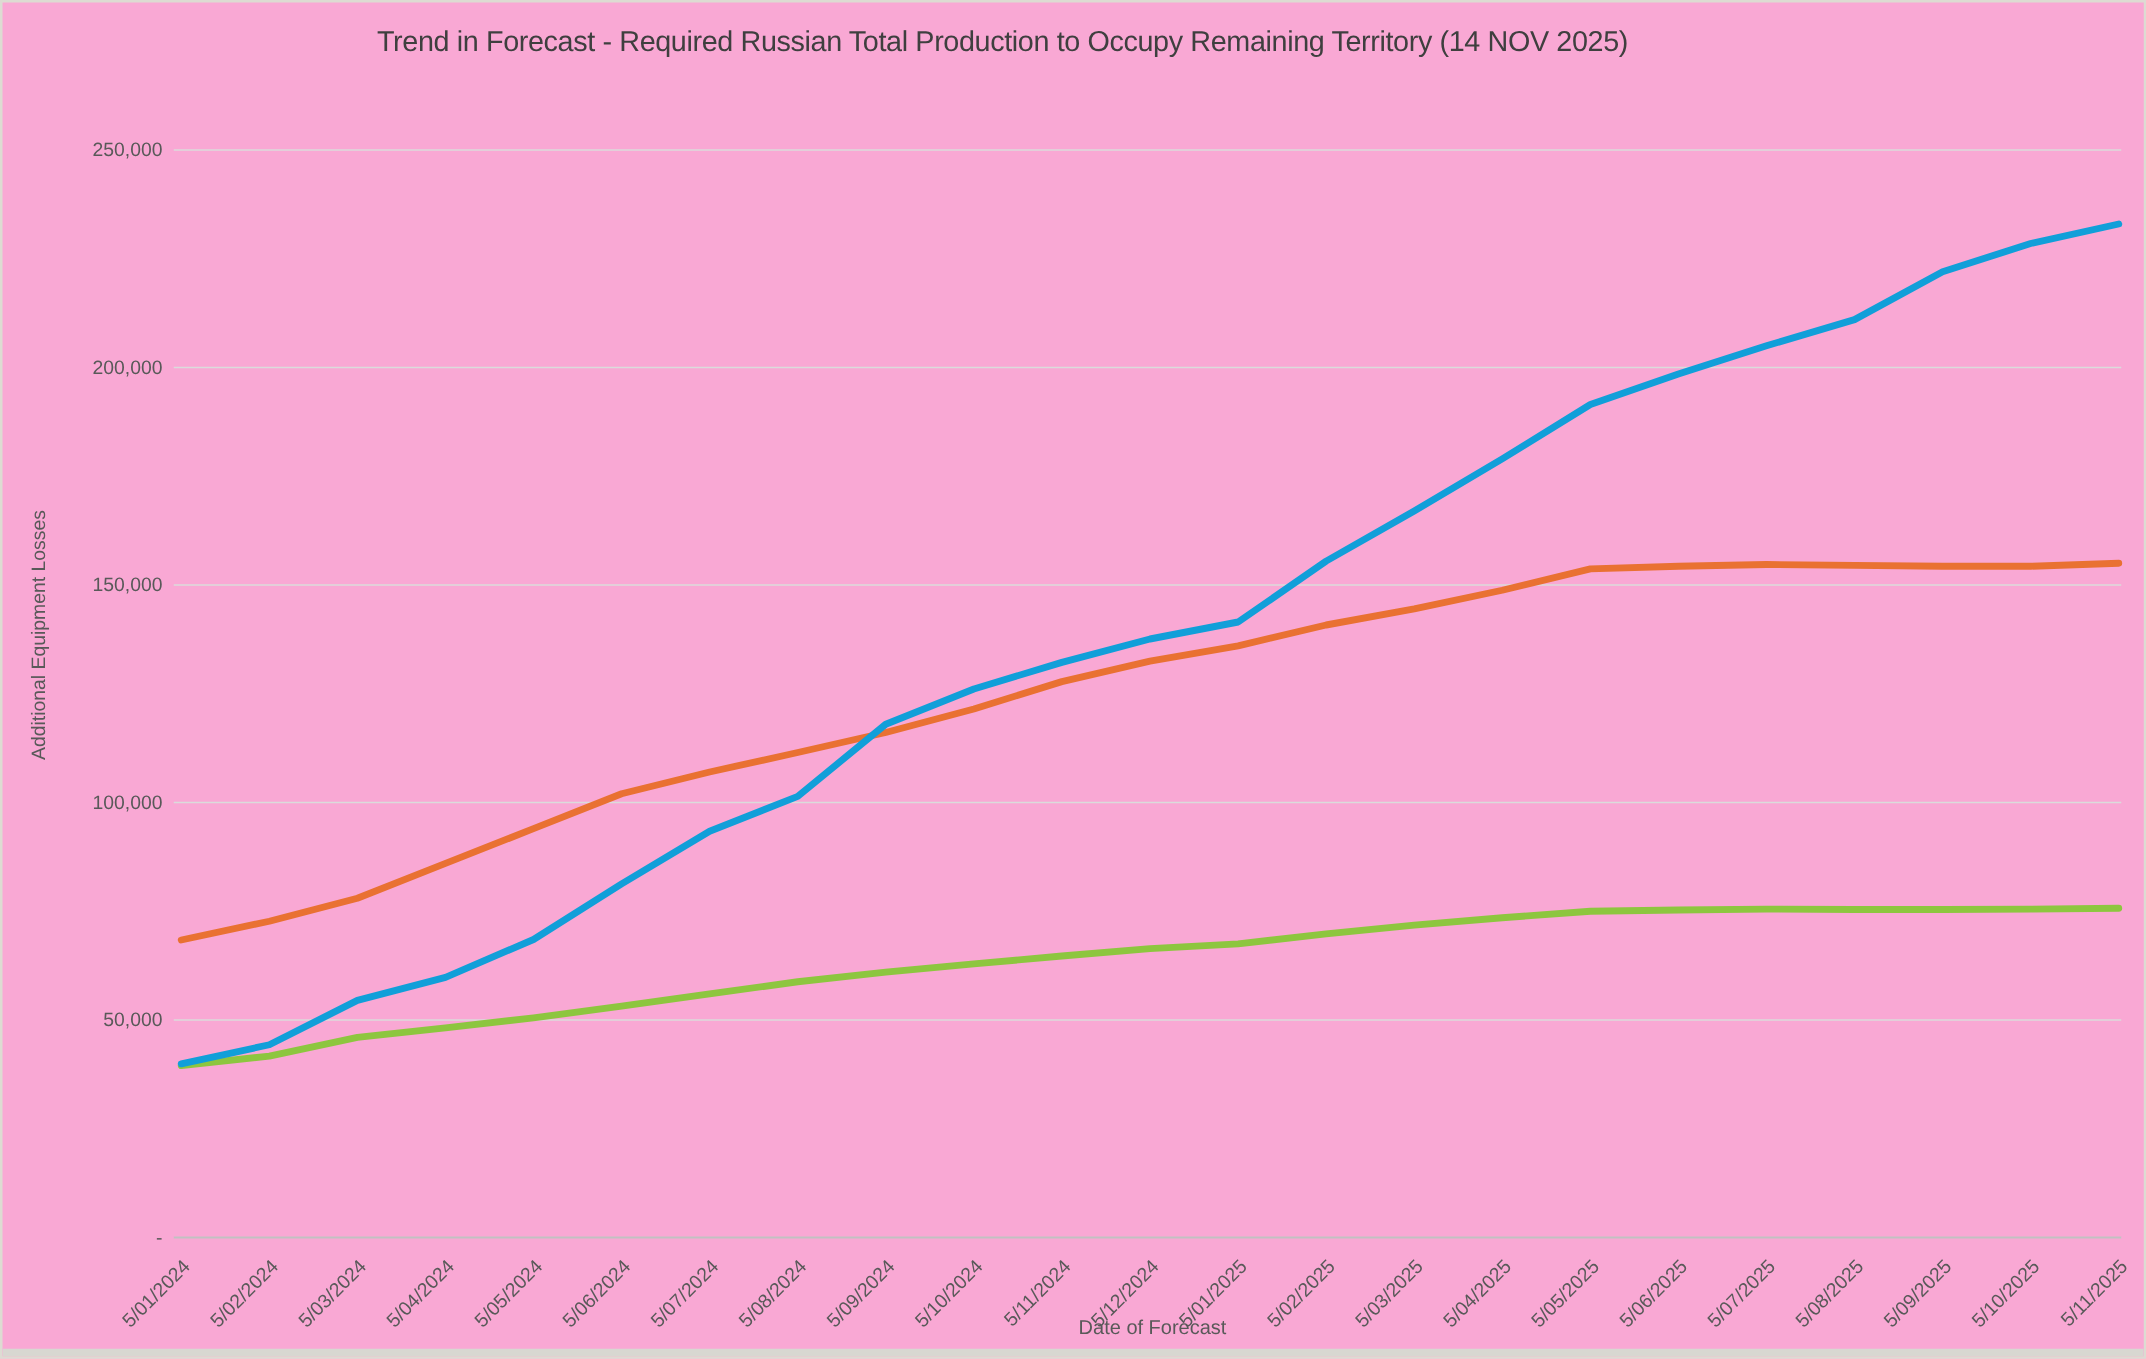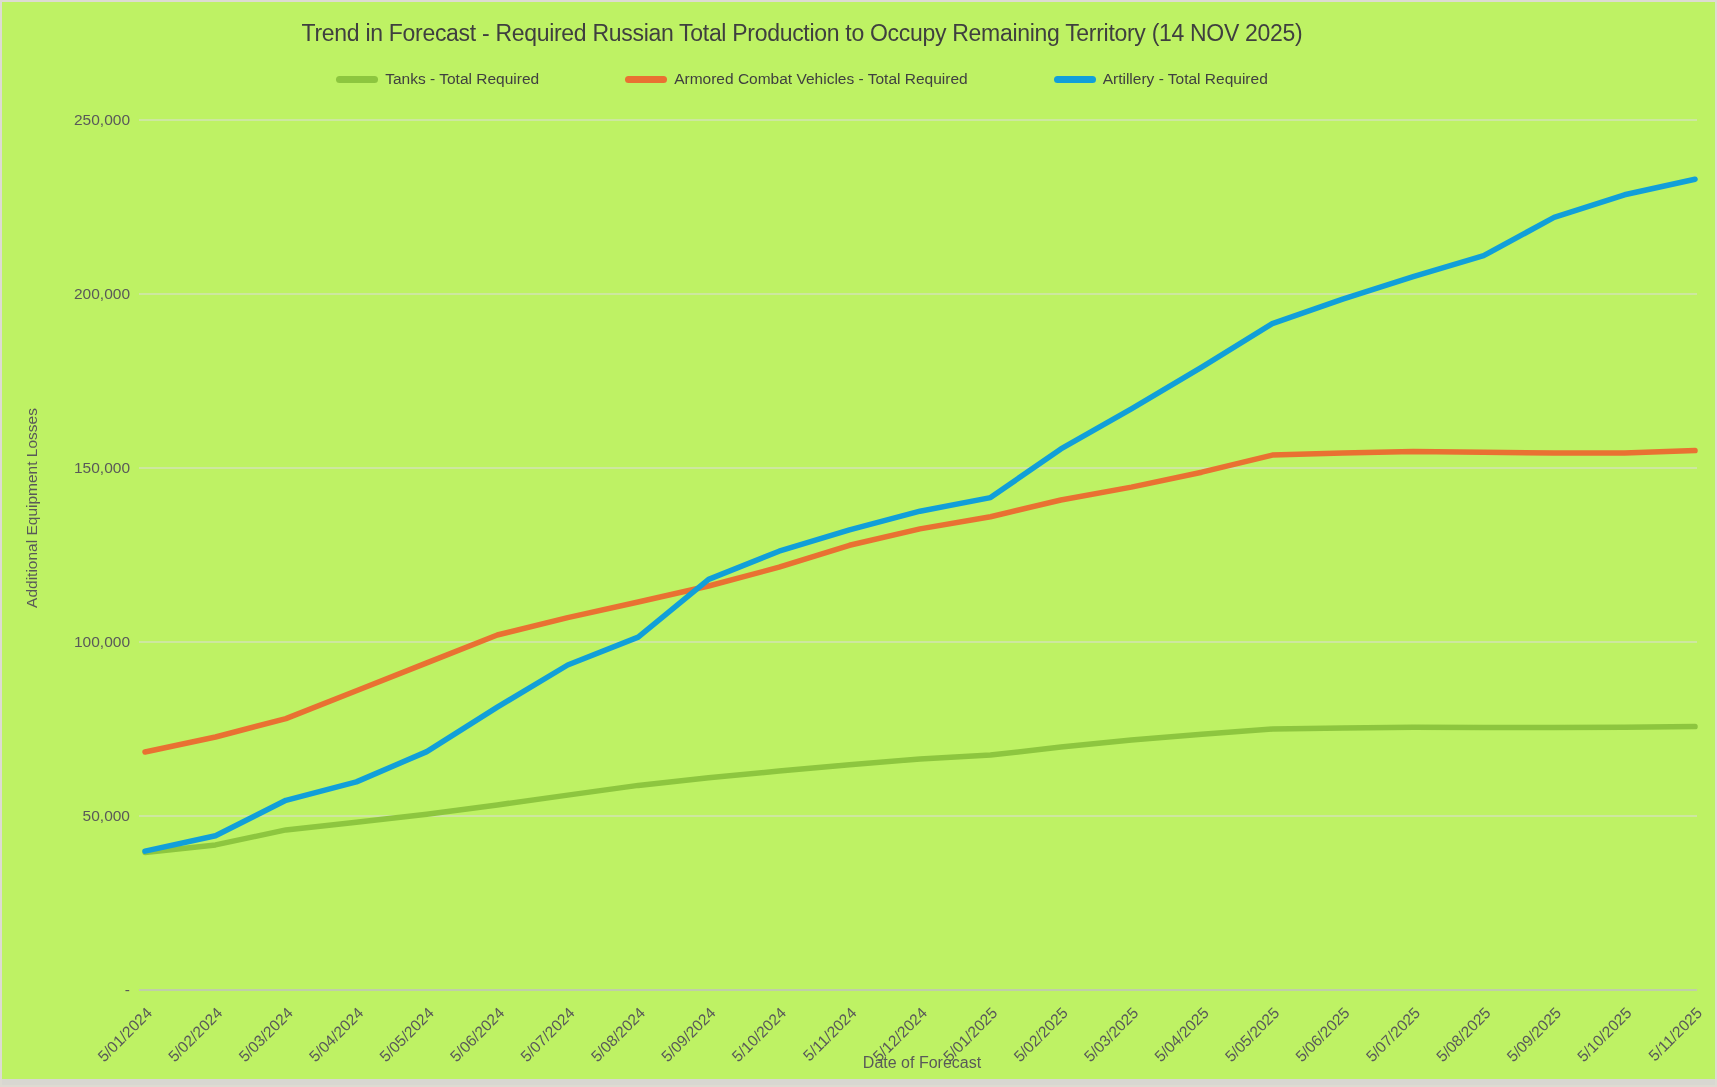--- a/index.html
+++ b/index.html
@@ -1,20 +1,20 @@
 <!DOCTYPE html>
 <html><head>
 <meta charset="utf-8">
 <style>
   html,body{margin:0;padding:0;}
   body{font-family:"Liberation Sans", sans-serif;}
   .canvas{
     position:relative;
     width:1717px;height:1087px;
-    background:#bef264;
+    background:#f9a8d4;
     border:2px solid #dddbd2;
     box-sizing:border-box;
     overflow:hidden;
   }
   .chart-title{
     position:absolute;left:0;top:18px;width:1600px;
     text-align:center;
     font-size:23px;letter-spacing:-0.3px;
     color:#3f3f3f;
   }
@@ -42,34 +42,20 @@
     background:#d8d7d1;
   }
 </style>
 </head>
 <body>
 
 <div class="canvas">
 
   <div class="chart-title">Trend in Forecast - Required Russian Total Production to Occupy Remaining Territory (14 NOV 2025)</div>
 
-  <div class="legend">
-    <div class="legend-item">
-      <span class="swatch" style="background: rgb(141, 198, 63);"></span>
-      <span class="legend-label">Tanks - Total Required</span>
-    </div>
-    <div class="legend-item">
-      <span class="swatch" style="background: rgb(233, 113, 50);"></span>
-      <span class="legend-label">Armored Combat Vehicles - Total Required</span>
-    </div>
-    <div class="legend-item">
-      <span class="swatch" style="background: rgb(17, 159, 217);"></span>
-      <span class="legend-label">Artillery - Total Required</span>
-    </div>
-  </div>
 
   <svg class="plot" id="plot" width="1717" height="1087">
       <line x1="137" y1="988" x2="1695" y2="988" stroke="#c1c1c1" stroke-width="1.6"></line>
       <text x="128" y="993" text-anchor="end" font-size="15.5" fill="#595959">-</text>
       <line x1="137" y1="814" x2="1695" y2="814" stroke="#dbdbdb" stroke-width="1.2"></line>
       <text x="128" y="819" text-anchor="end" font-size="15.5" fill="#595959">50,000</text>
       <line x1="137" y1="640" x2="1695" y2="640" stroke="#dbdbdb" stroke-width="1.2"></line>
       <text x="128" y="645" text-anchor="end" font-size="15.5" fill="#595959">100,000</text>
       <line x1="137" y1="466" x2="1695" y2="466" stroke="#dbdbdb" stroke-width="1.2"></line>
       <text x="128" y="471" text-anchor="end" font-size="15.5" fill="#595959">150,000</text>

